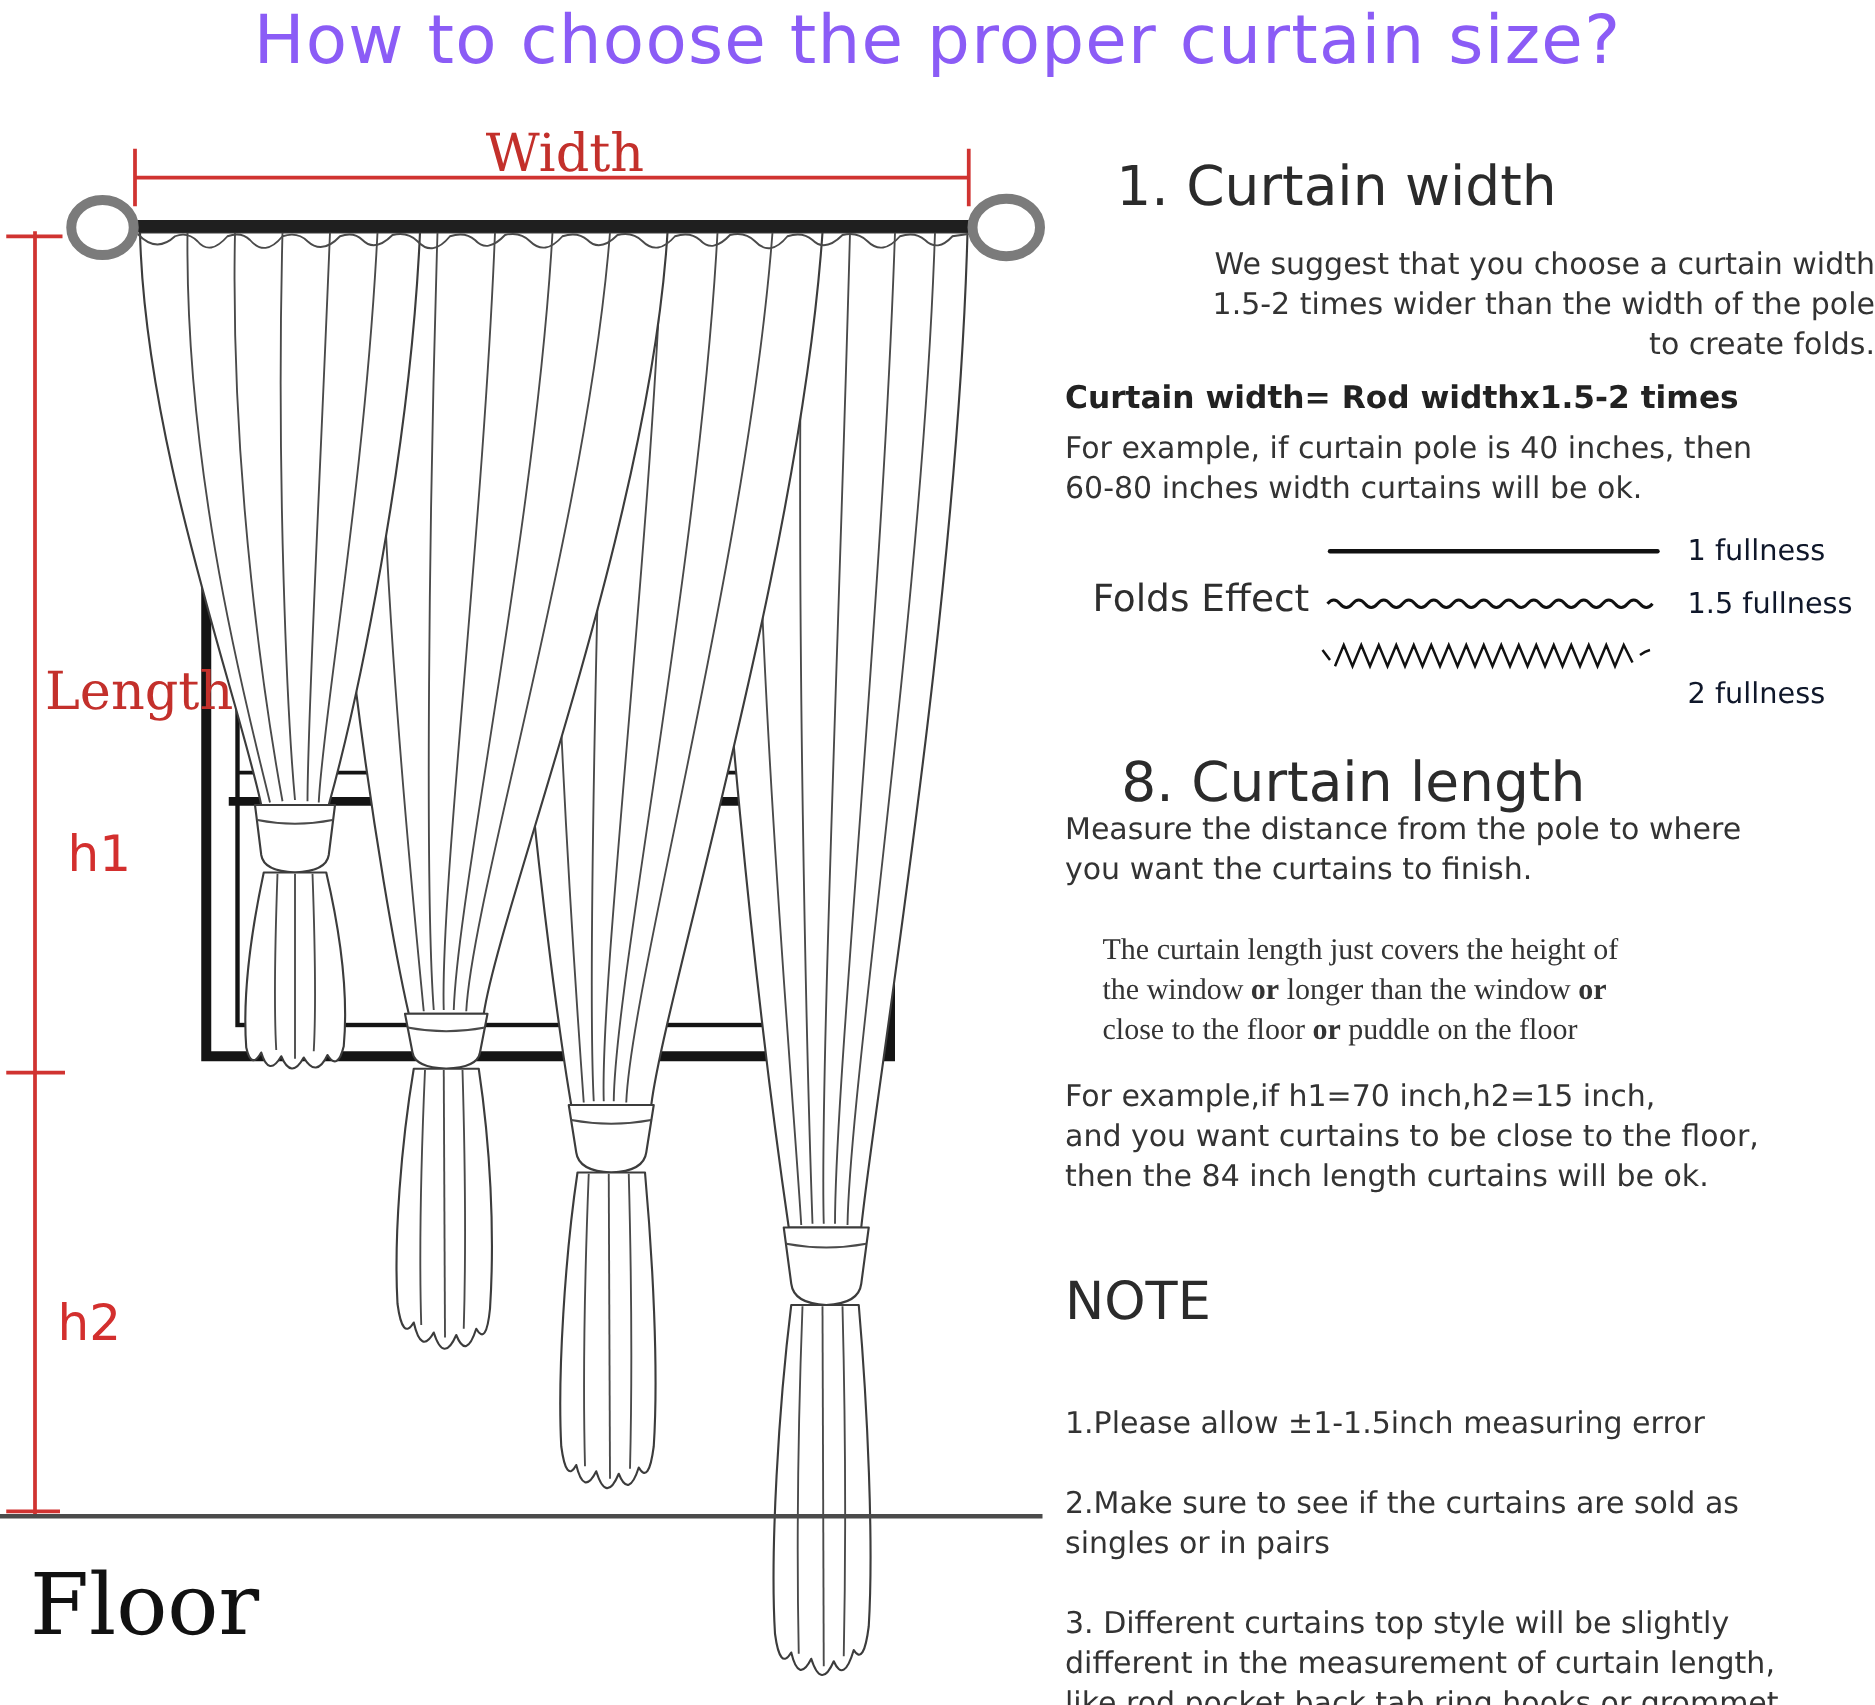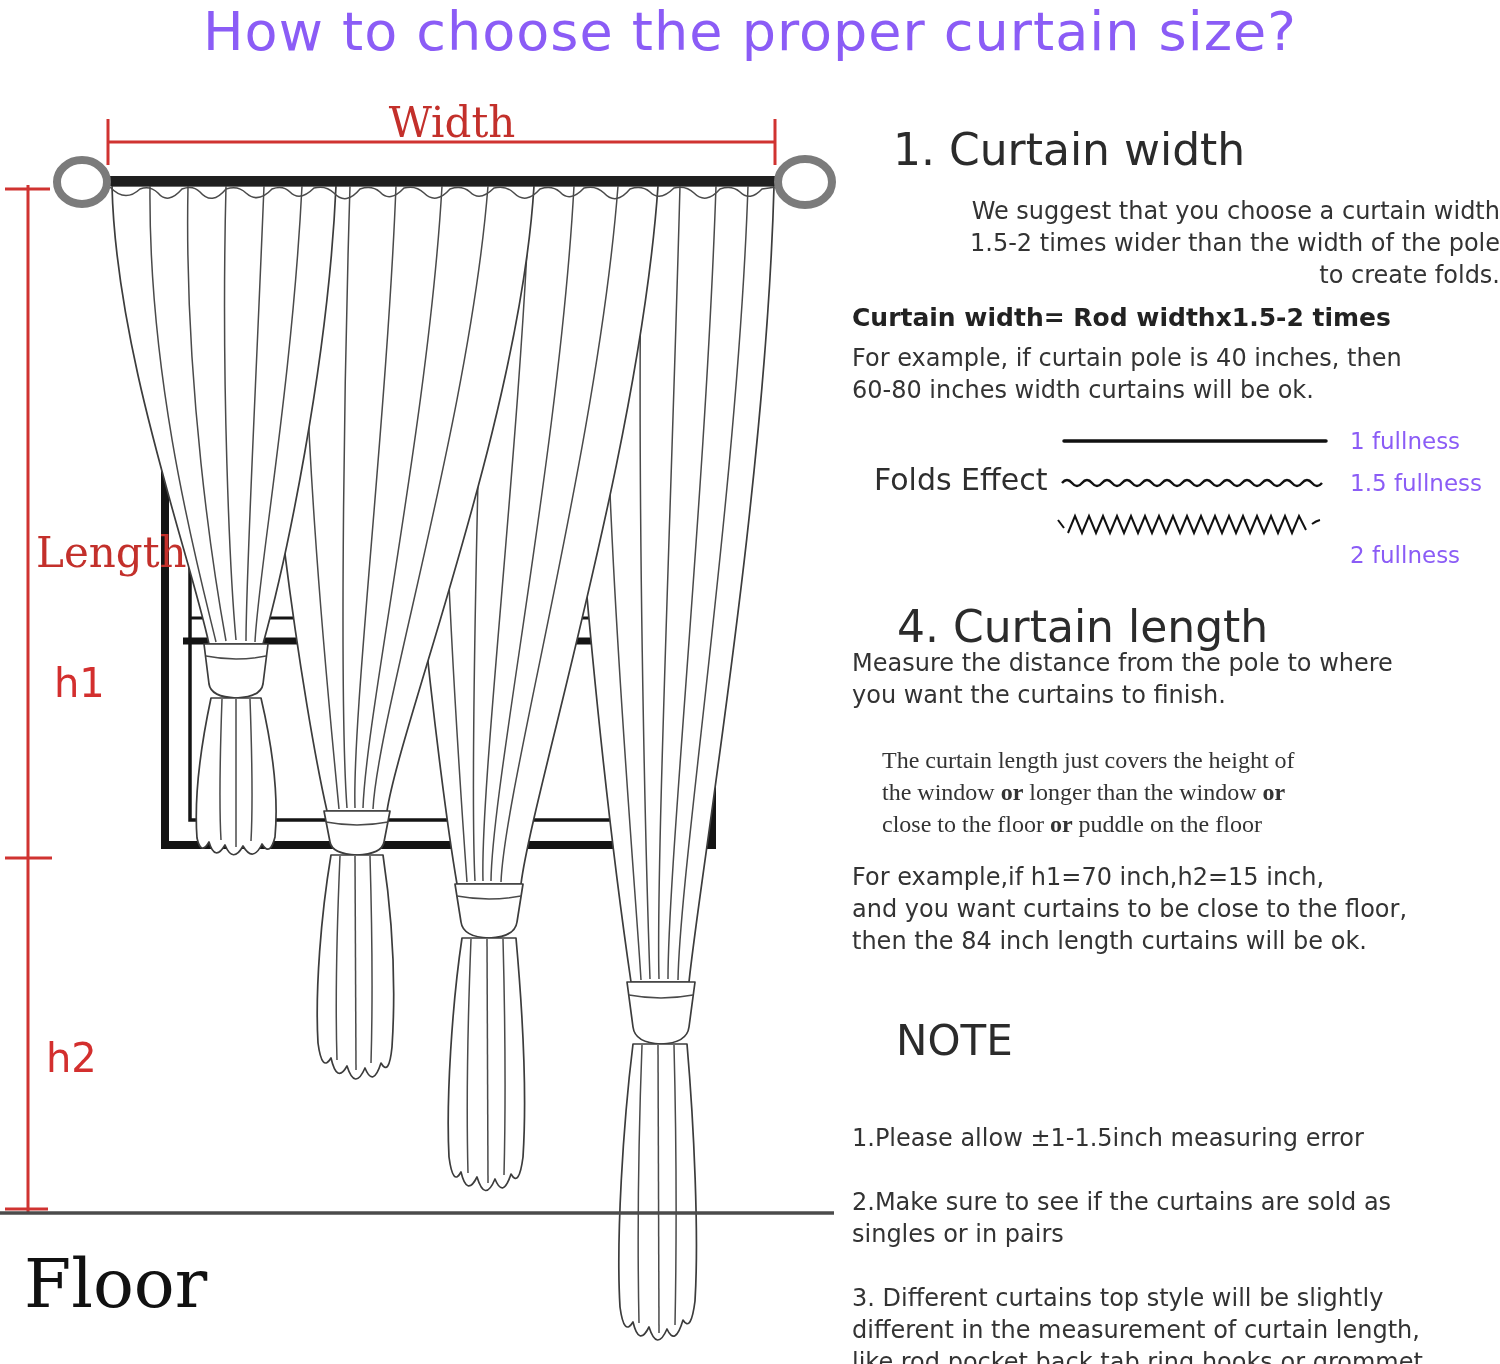--- a/index.html
+++ b/index.html
@@ -13,21 +13,21 @@
     top:0;left:0;width:1500px;text-align:center;
     font-size:54px;color:#8b5cf6;letter-spacing:1px;
   }
   
   .heading{font-size:44px;color:#2b2b2b;white-space:nowrap;}
   .para{font-size:24px;line-height:32px;color:#333;white-space:pre-line;width:648px;margin:0;}
   .formula{font-size:25px;font-weight:bold;color:#222;white-space:nowrap;}
   .note-list{font-size:24px;line-height:32px;color:#333;white-space:pre-line;width:660px;}
   #folds-block{left:852px;top:424px;width:648px;height:140px;}
   .folds-label{left:22px;top:38px;font-size:30px;color:#2e2e2e;white-space:nowrap;}
-  .fullness-label{font-size:23px;color:#8b5cf6;white-space:nowrap;}
+  .fullness-label{font-size:23px;color:#0f172a;white-space:nowrap;}
   .fold-line-svg{position:absolute;width:276px;height:26px;}
   
   #diagram-svg{position:absolute;left:0;top:85px;}
   .red-ln{stroke:#d03331;stroke-width:3;fill:none;}
   .red-serif{fill:#c3302b;font-family:"DejaVu Serif","Liberation Serif",serif;font-size:42px;}
   .red-sans{fill:#d32f2e;font-family:"DejaVu Sans","Liberation Sans",sans-serif;font-size:40px;}
   .win{stroke:#141414;fill:none;}
   .fill{fill:#ffffff;stroke:#3c3c3c;stroke-width:1.7;stroke-linejoin:round;}
   .ln{fill:none;stroke:#4a4a4a;stroke-width:1.5;}
   .floor-text{fill:#111;font-family:"DejaVu Serif","Liberation Serif",serif;font-size:68px;}
@@ -161,34 +161,34 @@
   <span class="abs fullness-label" style="left:498px;top:46px;">1.5 fullness</span>
 
   <svg class="fold-line-svg" style="left:202px;top:88px;" viewBox="0 0 276 26">
     <path d="M4,8 q3,4 6,8" stroke="#111" stroke-width="2" fill="none"></path>
     <path d="M14,21 L21,4 L28,21 L35,4 L42,21 L49,4 L56,21 L63,4 L70,21 L77,4 L84,21 L91,4 L98,21 L105,4 L112,21 L119,4 L126,21 L133,4 L140,21 L147,4 L154,21 L161,4 L168,21 L175,4 L182,21 L189,4 L196,21 L203,4 L210,21 L217,4 L224,21 L231,4 L238,21 L245,4 L252,18" stroke="#111" stroke-width="2" fill="none"></path>
     <path d="M258,12 q4,-3 8,-4" stroke="#111" stroke-width="2" fill="none"></path>
   </svg>
   <span class="abs fullness-label" style="left:498px;top:90px;margin-top:28px;">2 fullness</span>
 </div>
 
-<div class="abs heading" style="left:897px;top:601px;">4. Curtain length</div>
+<div class="abs heading" style="left:897px;top:601px;">8. Curtain length</div>
 
 <p class="abs para" style="left:852px;top:647px;">Measure the distance from the pole to where
 you want the curtains to finish.</p>
 
 <p class="abs para" style="left:882px;top:744px;font-family:Liberation Serif, serif;"><span>The curtain length just covers the height of
 the window </span><b>or</b><span> longer than the window </span><b>or</b><span>
 close to the floor </span><b>or</b><span> puddle on the floor</span></p>
 
 <p class="abs para" style="left:852px;top:861px;">For example,if h1=70 inch,h2=15 inch,
 and you want curtains to be close to the floor,
 then the 84 inch length curtains will be ok.</p>
 
-<div class="abs heading" style="left:852px;top:1016px;font-size:42px;margin-left:44px;">NOTE</div>
+<div class="abs heading" style="left:852px;top:1016px;font-size:42px;">NOTE</div>
 
 <div class="abs note-list" style="left:852px;top:1090px;">
   <div>1.Please allow ±1-1.5inch measuring error</div>
   <div>2.Make sure to see if the curtains are sold as
 singles or in pairs</div>
   <div>3. Different curtains top style will be slightly
 different in the measurement of curtain length,
 like rod pocket,back tab,ring hooks or grommet</div>
 </div>
 

